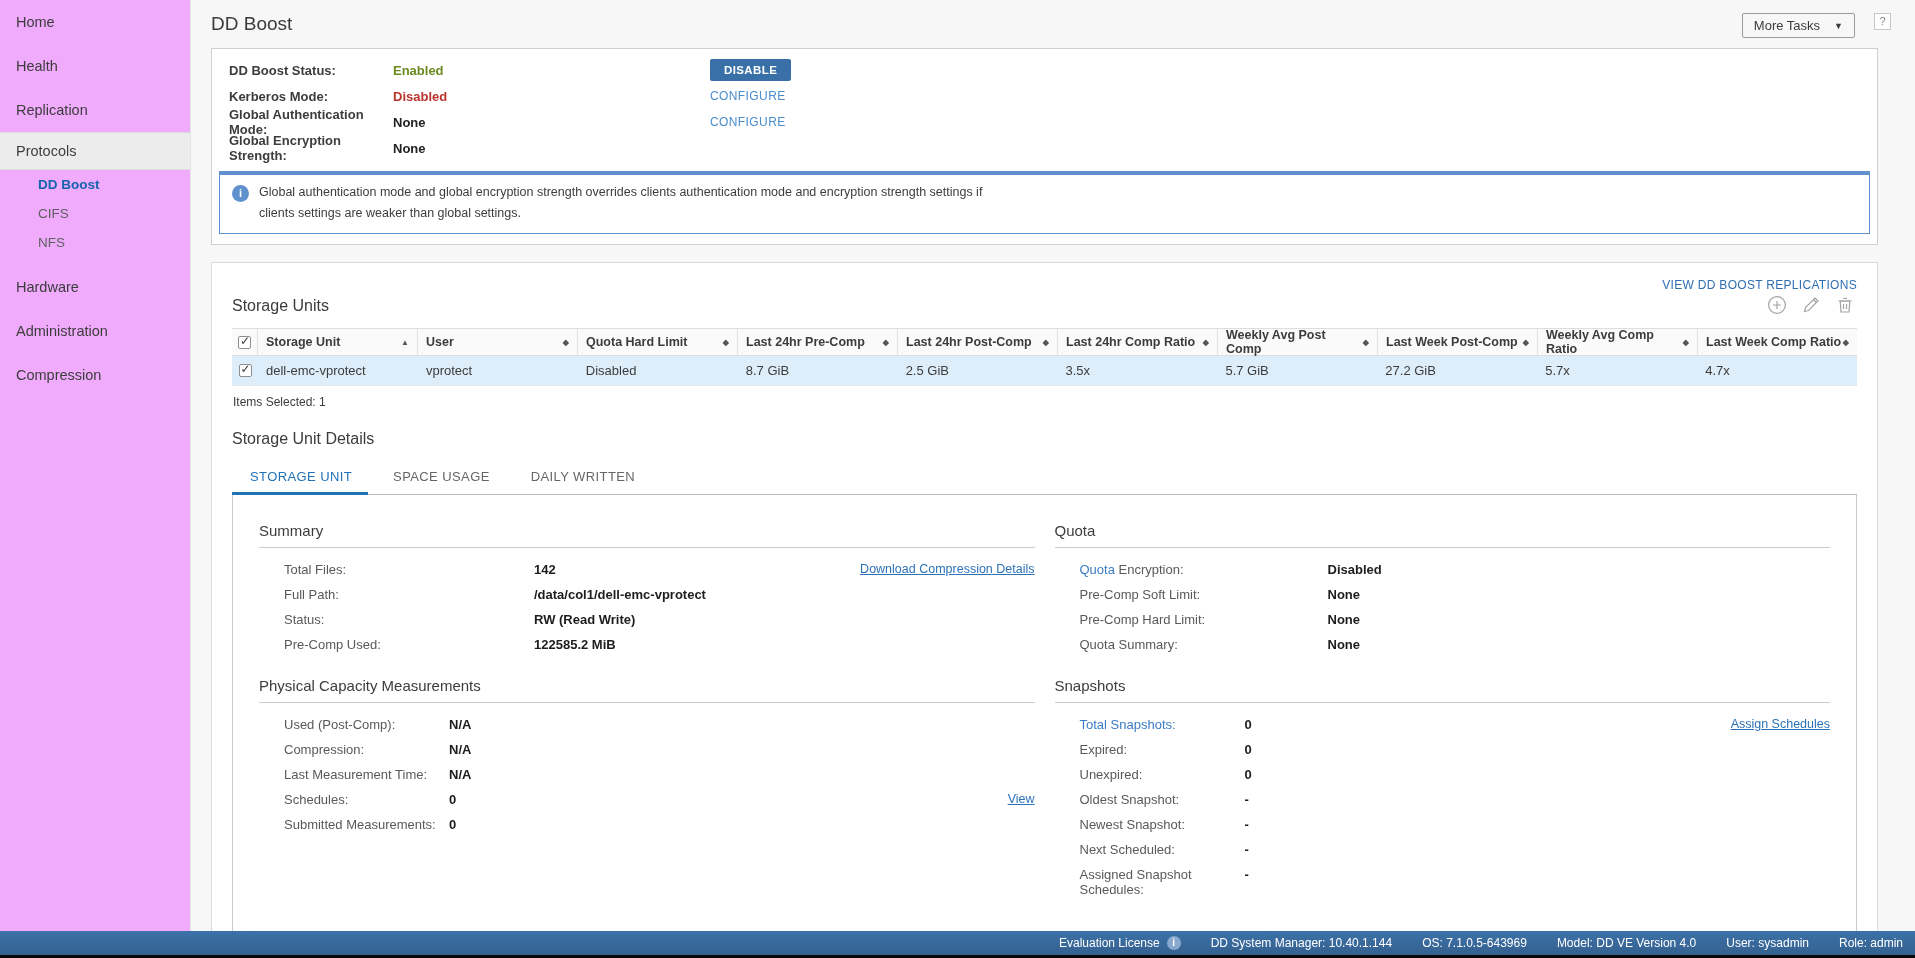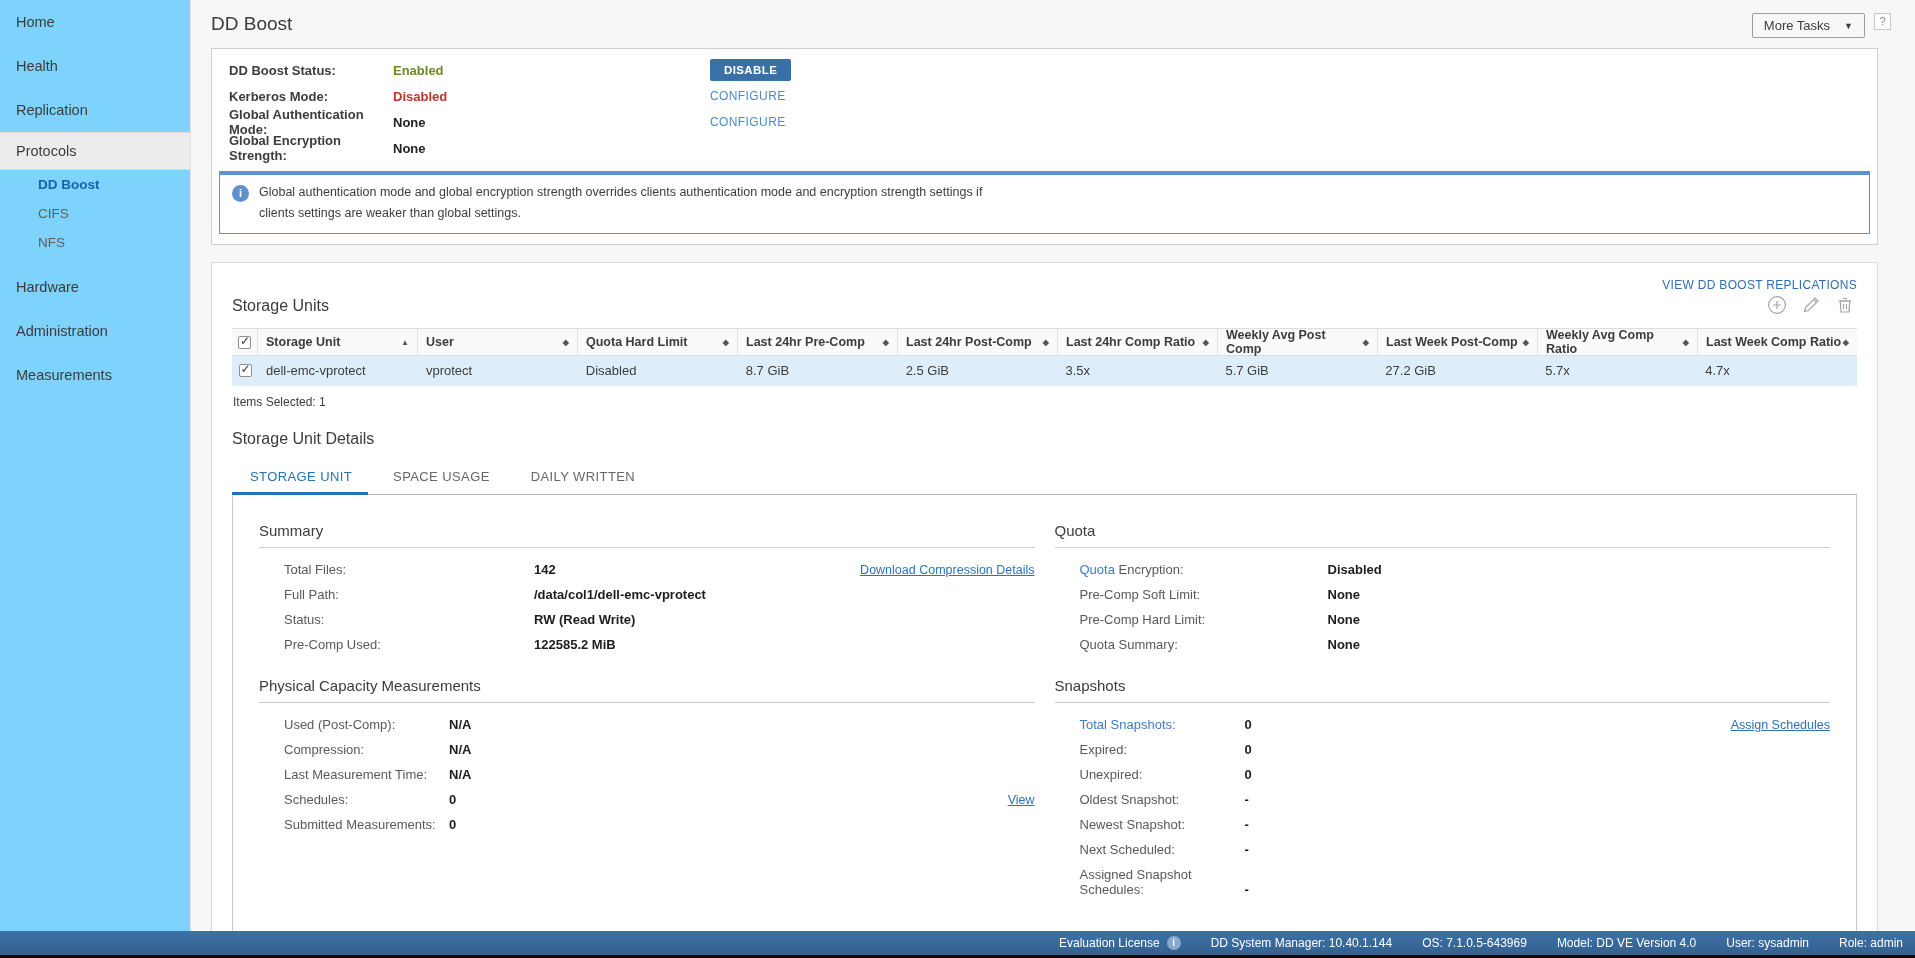--- a/index.html
+++ b/index.html
@@ -8,21 +8,21 @@
     font-family: "Liberation Sans", sans-serif;
     background: #f7f7f7;
     overflow: hidden;
     position: relative;
     color: #3c3c3c;
   }
 
   
   .sidebar {
     position: absolute; left: 0; top: 0; bottom: 27px; width: 191px;
-    background: #7dd3fc; border-right: 1px solid #e3e3e3; z-index: 2;
+    background: #f0abfc; border-right: 1px solid #e3e3e3; z-index: 2;
   }
   .nav-item {
     font-size: 14.5px; color: #3c3c3c; padding: 14px 16px; cursor: pointer;
   }
   .nav-item.section-active {
     background: #ececec; padding: 10px 16px;
     border-top: 1px solid #dcdcdc; border-bottom: 1px solid #dcdcdc;
   }
   .nav-sub {
     font-size: 13.5px; color: #606060; padding: 7px 16px 7px 38px; cursor: pointer;
@@ -31,21 +31,21 @@
   .nav-gap { margin-top: 8px; }
 
   
   .main { position: absolute; left: 191px; top: 0; right: 0; bottom: 27px; overflow: hidden; }
 
   .page-header {
     display: flex; align-items: flex-start; justify-content: space-between;
     padding: 13px 24px 0 20px;
   }
   .page-title { font-size: 19px; font-weight: normal; color: #3b3b3b; }
-  .header-actions { display: flex; align-items: flex-start; gap: 9px; }
+  .header-actions { display: flex; align-items: flex-start; gap: 19px; }
   .more-tasks-btn {
     display: flex; align-items: center; gap: 14px;
     border: 1px solid #9b9b9b; background: transparent; border-radius: 2px;
     font-family: "Liberation Sans", sans-serif;
     font-size: 13px; color: #3c3c3c; padding: 4px 11px; cursor: pointer;
   }
   .caret-down { font-size: 9px; color: #3c3c3c; }
   .help-btn {
     width: 17px; height: 17px; border: 1px solid #c9c9c9; background: #fdfdfd;
     color: #8a8a8a; font-size: 11px; line-height: 15px; text-align: center; cursor: pointer;
@@ -151,21 +151,21 @@
   }
   .details-panel {
     border: 1px solid #c9c9c9; border-top: none; margin-bottom: 2px;
     padding: 27px 26px 24px 26px; display: flex; gap: 20px;
   }
   .d-col { flex: 1; min-width: 0; }
   .d-section-heading {
     font-size: 15px; color: #3c3c3c; font-weight: normal;
     padding-bottom: 8px; border-bottom: 1px solid #ccc; margin-bottom: 14px;
   }
-  .d-row { display: flex; align-items: flex-end; padding-left: 25px; margin-bottom: 10px; min-height: 14px; }
+  .d-row { display: flex; align-items: flex-start; padding-left: 25px; margin-bottom: 10px; min-height: 14px; }
   .d-label { font-size: 13px; color: #595959; flex: 0 0 auto; }
   .d-label.w-lg { width: 250px; }
   .d-label.w-sm { width: 165px; }
   .d-label.w-q  { width: 248px; }
   .d-value { font-size: 13px; font-weight: bold; color: #1d1d1d; }
   .d-link {
     margin-left: auto; font-size: 12.5px; color: #2d72b8; text-decoration: underline; cursor: pointer;
     flex: 0 0 auto;
   }
   .label-link { color: #3b7cc4; cursor: pointer; }
@@ -191,21 +191,21 @@
 <aside class="sidebar">
   <div class="nav-item">Home</div>
   <div class="nav-item">Health</div>
   <div class="nav-item">Replication</div>
   <div class="nav-item section-active">Protocols</div>
   <div class="nav-sub active">DD Boost</div>
   <div class="nav-sub">CIFS</div>
   <div class="nav-sub">NFS</div>
   <div class="nav-item nav-gap">Hardware</div>
   <div class="nav-item">Administration</div>
-  <div class="nav-item">Measurements</div>
+  <div class="nav-item">Compression</div>
 </aside>
 
 <div class="main">
 
   <div class="page-header">
     <h1 class="page-title">DD Boost</h1>
     <div class="header-actions">
       <button class="more-tasks-btn">
         <span>More Tasks</span>
         <span class="caret-down">▼</span>

